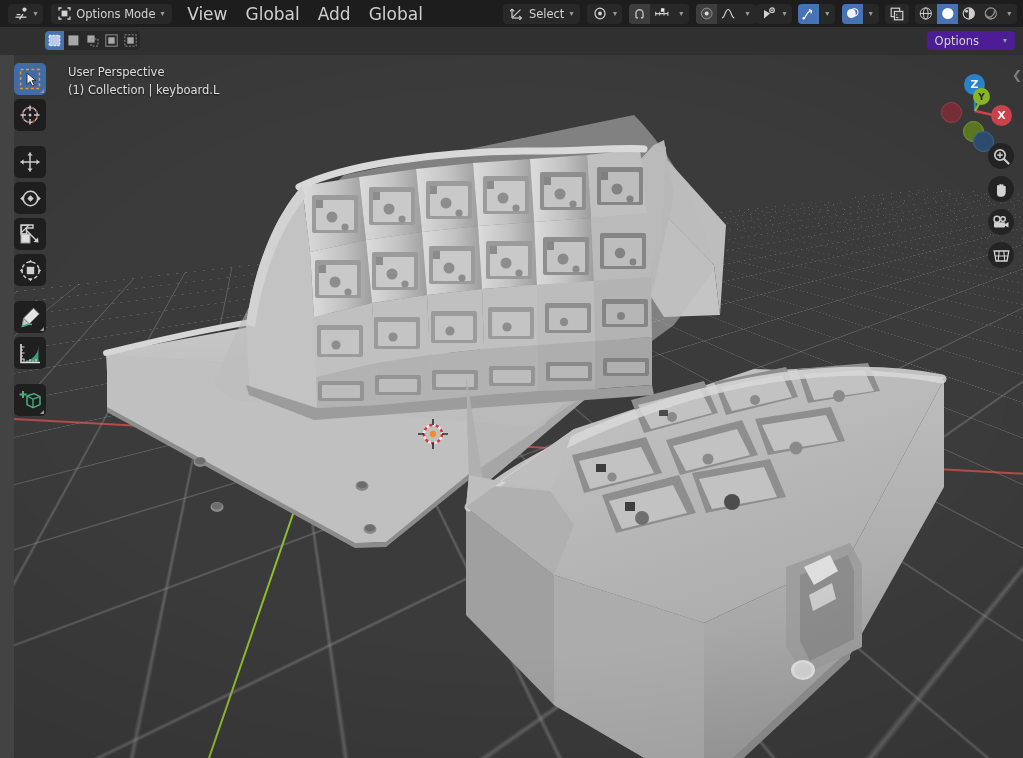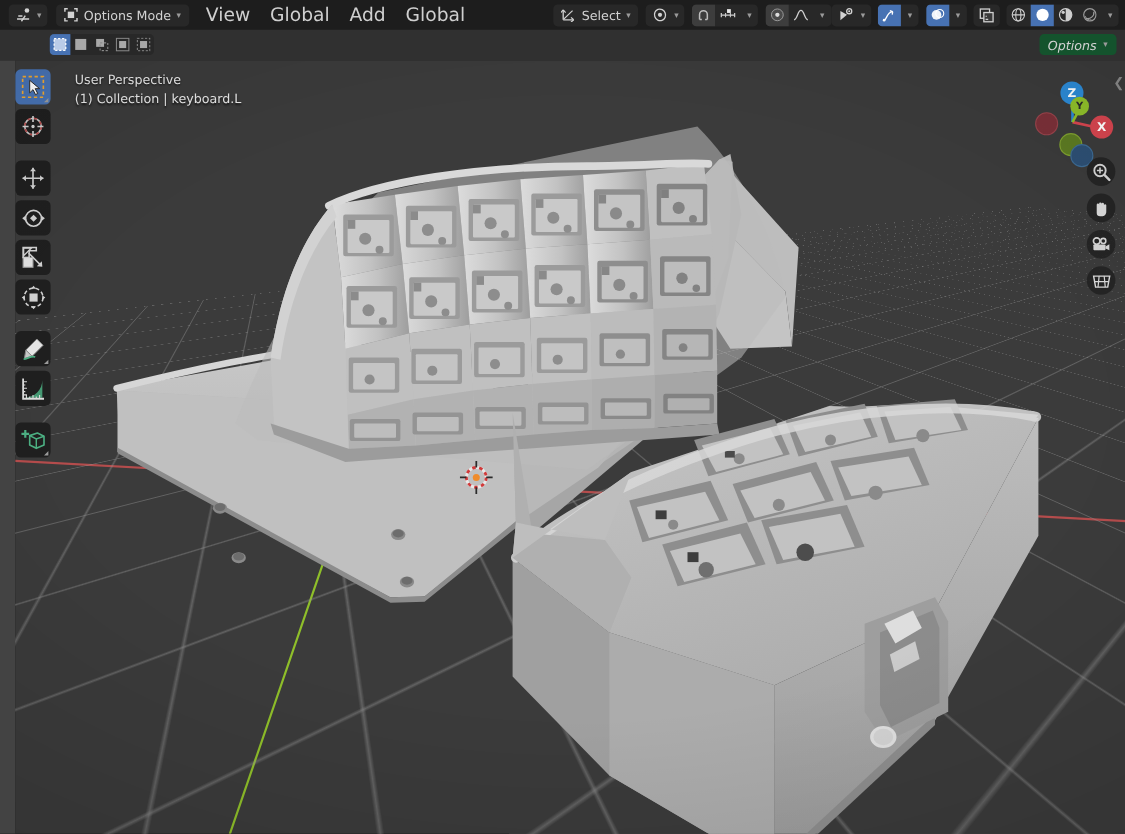--- a/index.html
+++ b/index.html
@@ -54,24 +54,23 @@
     position:absolute; left:45px; top:31px;
     display:flex; background:#282828; border-radius:4px; overflow:hidden;
   }
   .selgroup .seg{
     width:19px; height:19px; display:flex; align-items:center; justify-content:center;
     cursor:pointer;
   }
   .selgroup .seg.on{ background:#4772b3; }
   .options-btn{
     position:absolute; right:8px; top:31px; height:19px;
-    background:#14532d; border-radius:4px; color:#d2d2d2; font-size:11.5px;
-    display:flex; align-items:center; gap:6px; padding:0 8px; cursor:pointer;
+    background:#4c1d95; border-radius:4px; color:#d2d2d2; font-size:11.5px;
+    display:flex; align-items:center; gap:24px; padding:0 8px; cursor:pointer;
     user-select:none;
-    font-style:italic;
   }
 
   
   .viewport{
     position:absolute; left:14px; top:55px; width:1009px; height:703px;
     background:#3b3b3b; overflow:hidden;
   }
   .vp-leftstrip{
     position:absolute; left:0; top:55px; width:14px; height:703px;
     background:#434343;

